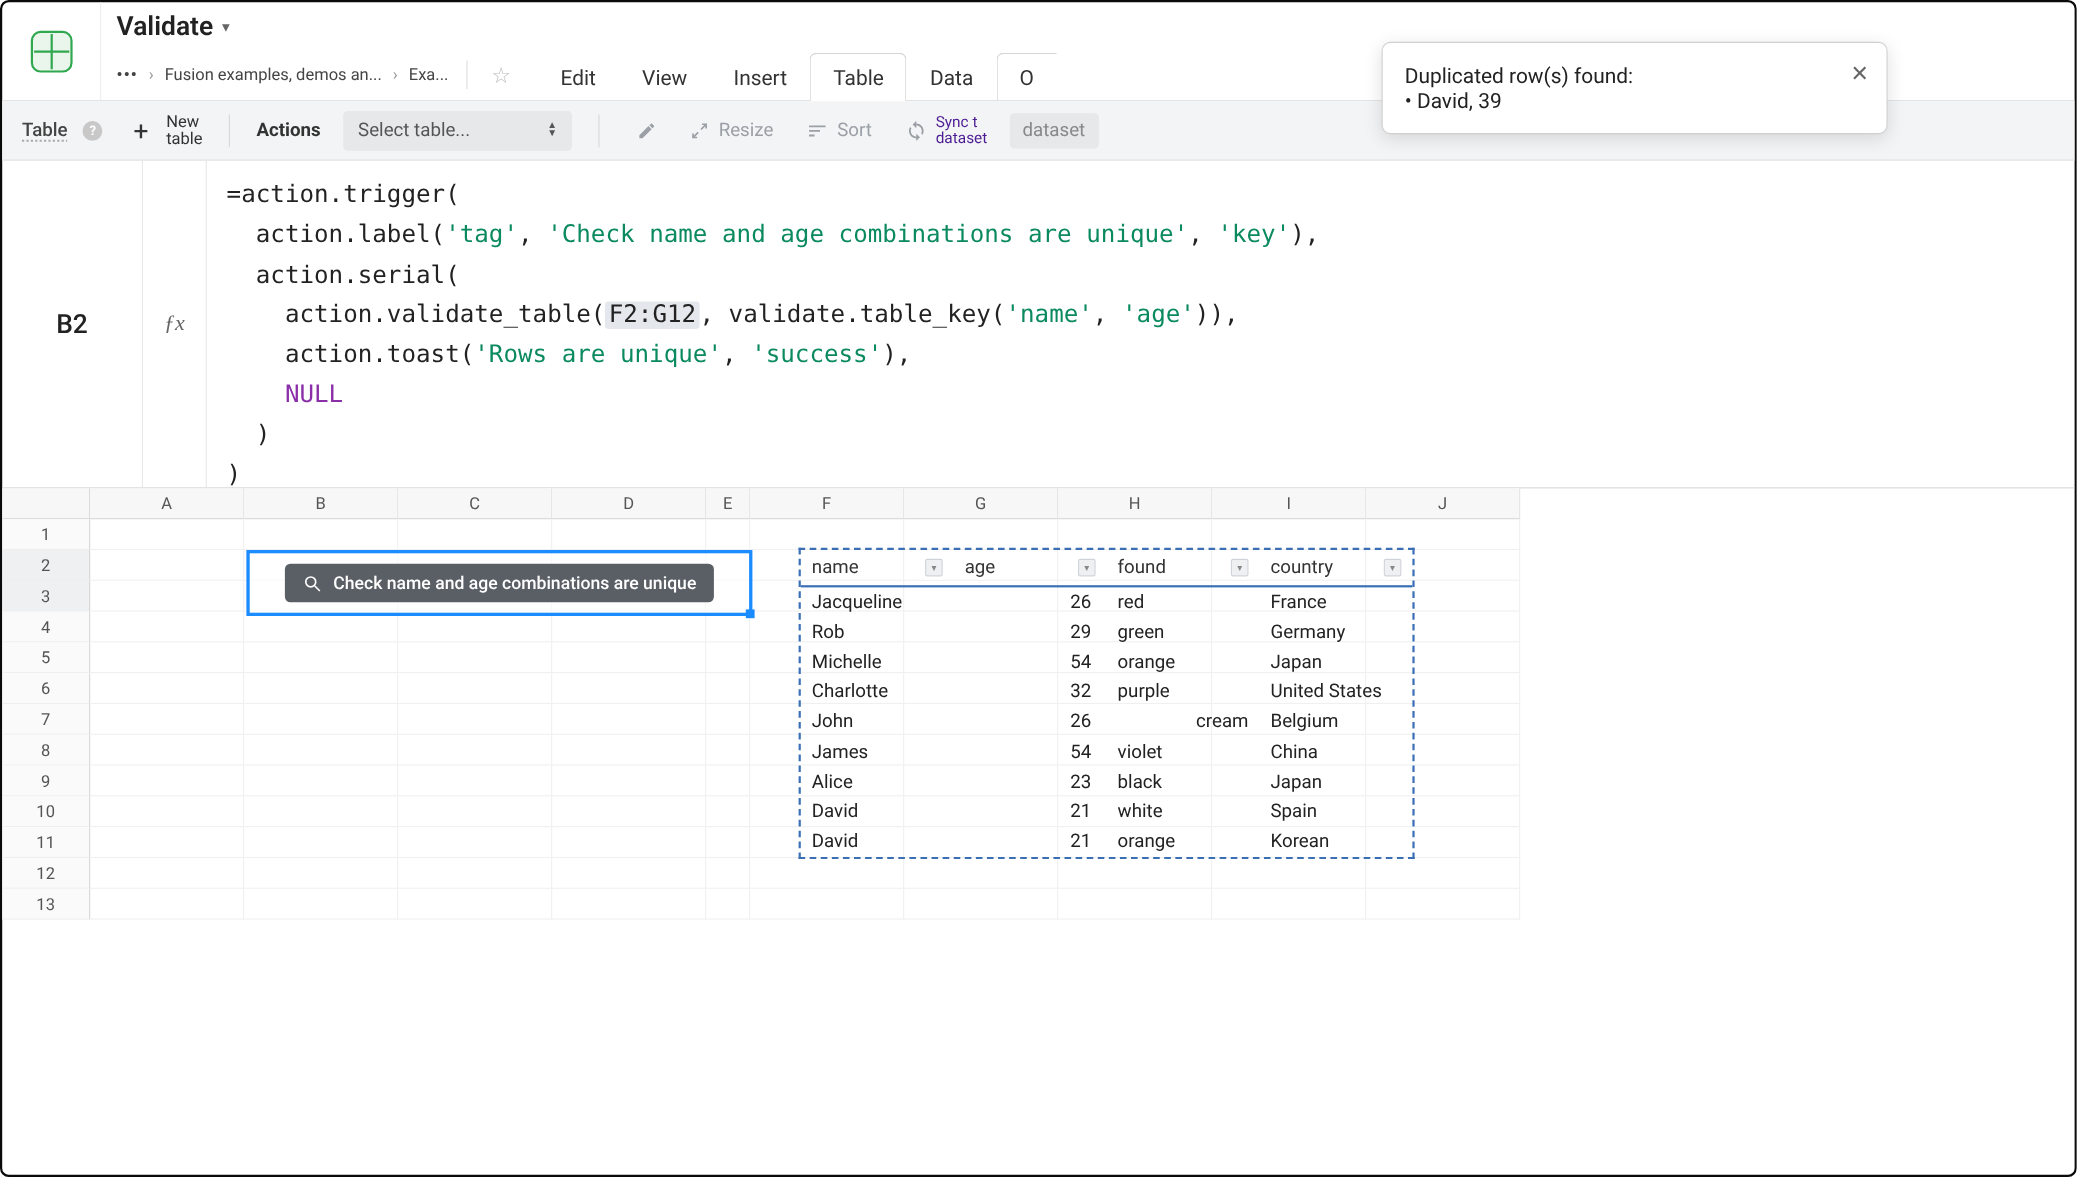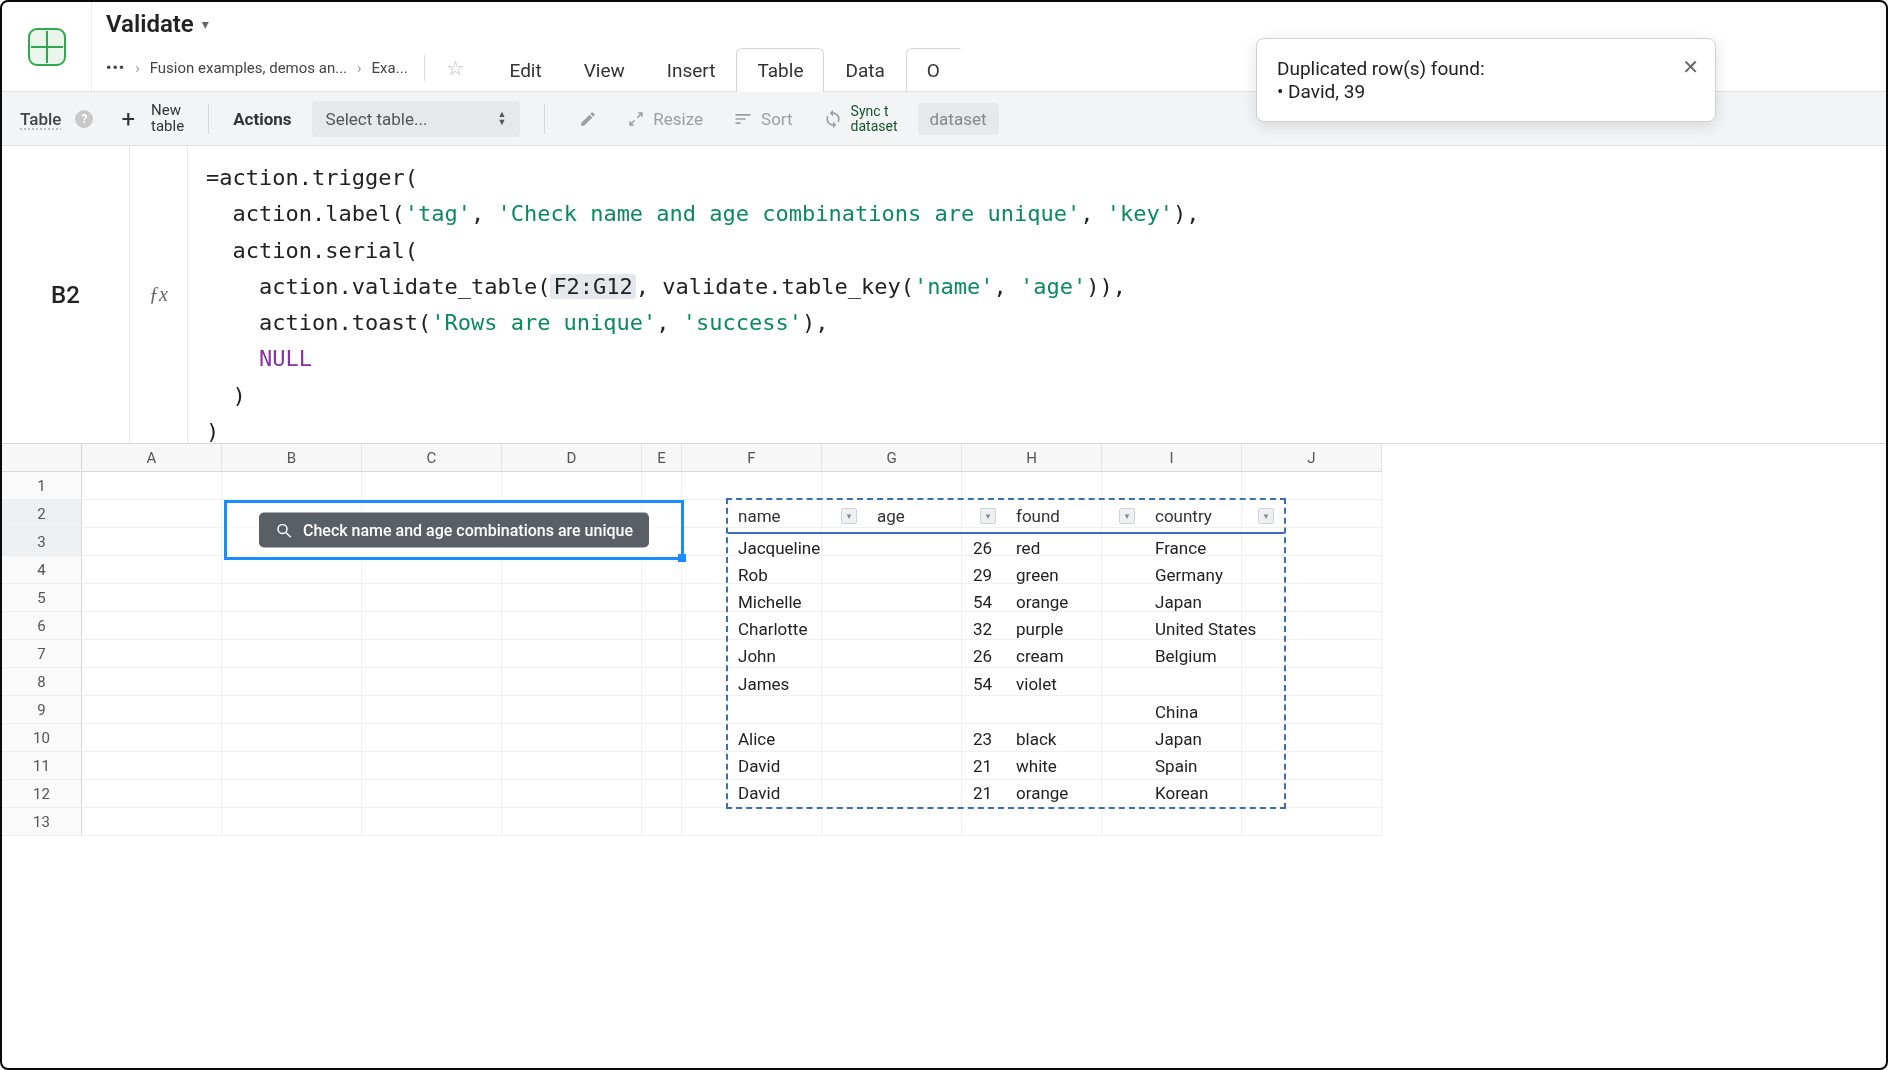--- a/index.html
+++ b/index.html
@@ -31,21 +31,21 @@
 .toolbar { height: 54px; background: #f3f4f5; border-bottom: 1px solid #e0e0e0; display: flex; align-items: center; padding: 0 18px; gap: 10px; font-size: 17px; color: #555; }
 .tb-label { text-decoration: underline dotted #aaa; text-underline-offset: 4px; font-weight: 500; color: #444; }
 .tb-help { width: 18px; height: 18px; border-radius: 50%; background: #c8c8c8; color: #fff; display: inline-flex; align-items: center; justify-content: center; font-size: 12px; font-weight: 700; margin-left: 4px; }
 .tb-plus { font-size: 24px; color: #333; margin-left: 18px; }
 .tb-newtable { line-height: 1.05; font-size: 15px; color: #333; margin-left: 6px; }
 .tb-sep { width: 1px; height: 30px; background: #d8d8d8; margin: 0 14px; }
 .tb-actions { font-weight: 700; color: #333; }
 .tb-select { background: #e6e8ea; border-radius: 4px; padding: 8px 14px; display: flex; align-items: center; gap: 70px; color: #555; margin-left: 10px; }
 .tb-caret-updown { display: flex; flex-direction: column; font-size: 9px; color: #555; line-height: 0.8; }
 .tb-icon-btn { display: flex; align-items: center; gap: 8px; color: #9aa0a6; padding: 6px 10px; }
-.tb-sync { line-height: 1.05; font-size: 14px; color: #14532d; }
+.tb-sync { line-height: 1.05; font-size: 14px; color: #4c1d95; }
 .tb-dataset { background: #e6e8ea; border-radius: 4px; padding: 6px 12px; color: #888; }
 
 
 .formula-area { display: flex; border-bottom: 1px solid #d8d8d8; }
 .cell-ref { width: 128px; display: flex; align-items: center; justify-content: center; font-size: 24px; font-weight: 500; color: #222; border-right: 1px solid #e8e8e8; }
 .fx-cell { width: 58px; display: flex; align-items: center; justify-content: center; font-family: Georgia, serif; font-style: italic; font-size: 20px; color: #666; border-right: 1px solid #e8e8e8; }
 .formula-body { flex: 1; padding: 14px 18px; font-family: Menlo, Consolas, monospace; font-size: 22px; line-height: 1.65; color: #222; white-space: pre; }
 .f-str { color: #0b8a5f; }
 .f-range { background: #e4e7ec; border-radius: 3px; padding: 0 3px; }
 .f-null { color: #8a2fa8; font-weight: 500; }
@@ -415,28 +415,28 @@
         </div>
         <div class="dt-row">
           <div class="dt-c" style="width: 140px;">Charlotte</div>
           <div class="dt-c num" style="width: 140px;">32</div>
           <div class="dt-c" style="width: 140px;">purple</div>
           <div class="dt-c" style="width: 140px;">United States</div>
         </div>
         <div class="dt-row">
           <div class="dt-c" style="width: 140px;">John</div>
           <div class="dt-c num" style="width: 140px;">26</div>
-          <div class="dt-c" style="width: 140px;">cream</div>
+          <div class="dt-c" style="width: 140px; text-align: right;">cream</div>
           <div class="dt-c" style="width: 140px;">Belgium</div>
         </div>
         <div class="dt-row">
           <div class="dt-c" style="width: 140px;">James</div>
           <div class="dt-c num" style="width: 140px;">54</div>
           <div class="dt-c" style="width: 140px;">violet</div>
-          <div class="dt-c" style="width: 140px; margin-top: 28px;">China</div>
+          <div class="dt-c" style="width: 140px;">China</div>
         </div>
         <div class="dt-row">
           <div class="dt-c" style="width: 140px;">Alice</div>
           <div class="dt-c num" style="width: 140px;">23</div>
           <div class="dt-c" style="width: 140px;">black</div>
           <div class="dt-c" style="width: 140px;">Japan</div>
         </div>
         <div class="dt-row">
           <div class="dt-c" style="width: 140px;">David</div>
           <div class="dt-c num" style="width: 140px;">21</div>

